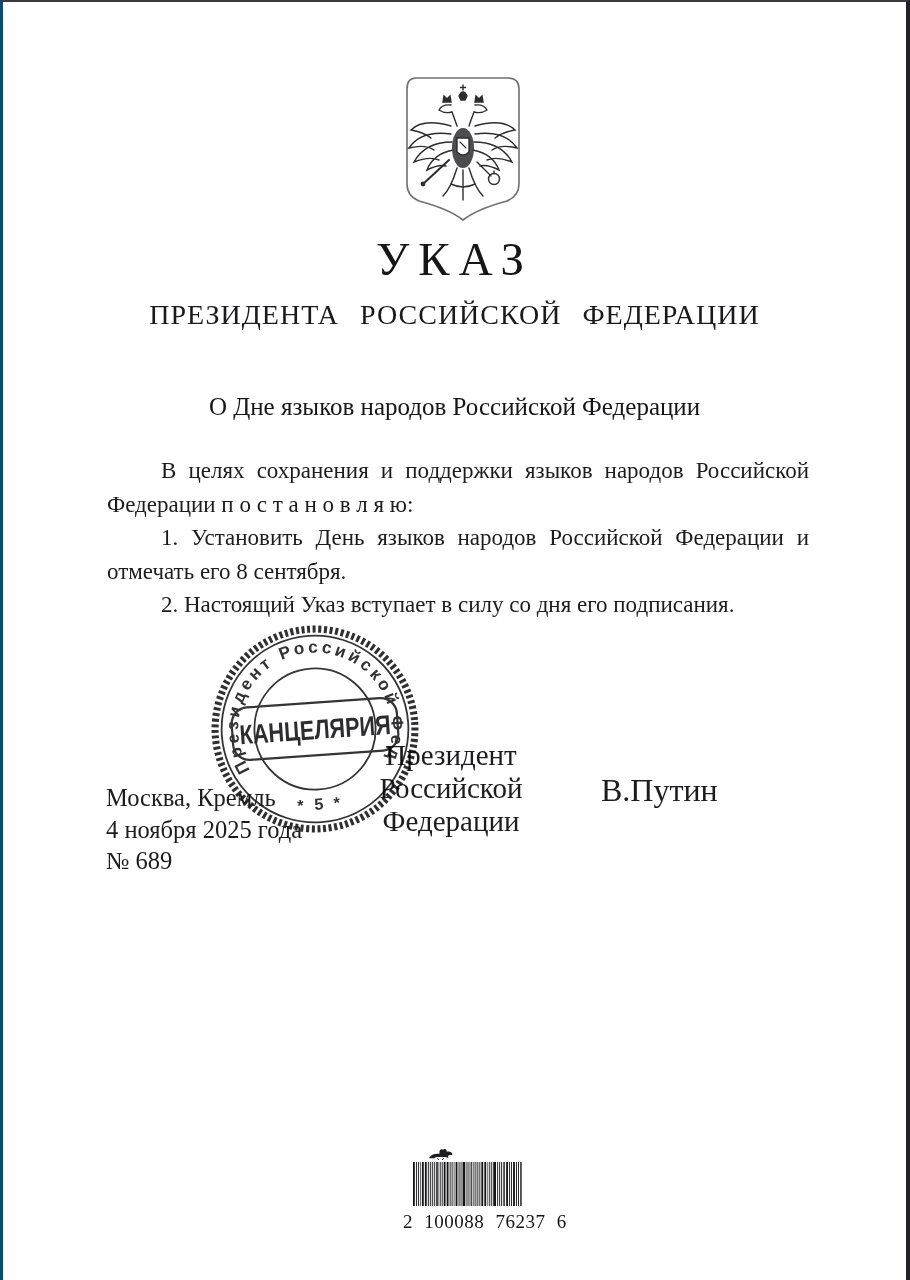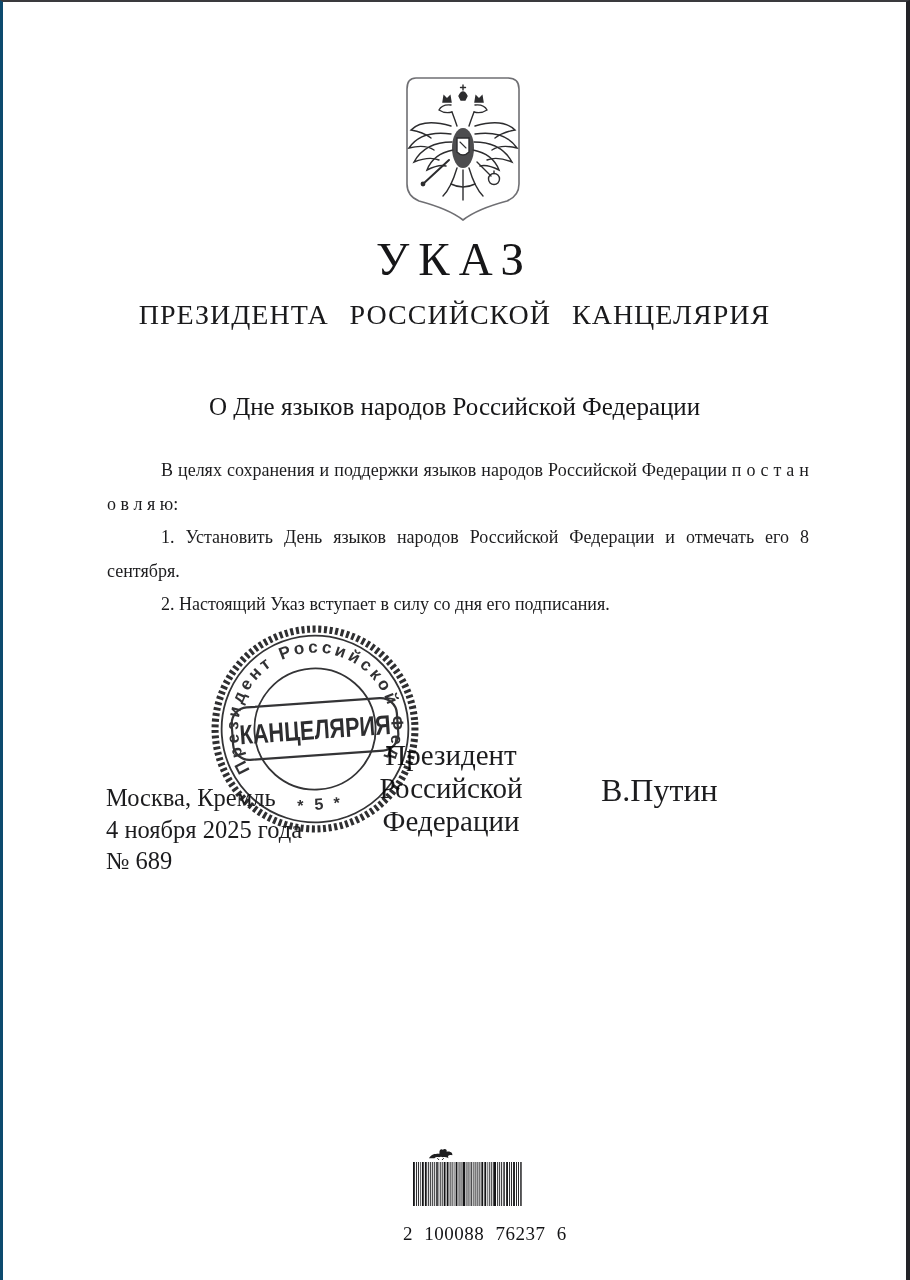--- a/index.html
+++ b/index.html
@@ -32,21 +32,21 @@
     color:#1a1a1c;
   }
   .subject{
     position:absolute;left:0;top:391px;width:100%;
     text-align:center;
     font-size:25px;font-weight:400;
     color:#161618;
   }
   .bodytext{
     position:absolute;left:104px;top:452px;width:702px;
-    font-size:18px;line-height:33.5px;
+    font-size:23px;line-height:33.5px;
     text-align:justify;
   }
   .bodytext p{margin:0;text-indent:54px;}
   .stamp{
     position:absolute;left:205px;top:620px;width:214px;height:214px;
     transform:rotate(-4deg);
     mix-blend-mode:multiply;
     opacity:.93;
   }
   .sig-title{
@@ -62,21 +62,21 @@
     font-size:24.5px;line-height:31.5px;
   }
   .barcode{
     position:absolute;left:400px;top:1144px;width:130px;
     text-align:center;
   }
   .barcode .mini-eagle{display:block;margin:0 0 1px 24px;}
   .barcode svg.bars{display:block;margin:0 auto;}
   .barcode-digits{
     font-size:19px;word-spacing:6px;letter-spacing:.5px;
-    color:#141416;margin-top:17px;white-space:nowrap;
+    color:#141416;margin-top:5px;white-space:nowrap;
   }
   .stamp text{font-family:"Liberation Sans","DejaVu Sans",sans-serif;}
 </style>
 </head>
 <body>
 
 <div class="sheet">
 
   <svg class="coat" viewBox="0 0 128 152">
     <path d="M 17,6 L 109,6 Q 120,6 120,17 L 120,112 Q 120,124 108,129 Q 78,137 64,148 Q 50,137 20,129 Q 8,124 8,112 L 8,17 Q 8,6 17,6 Z" fill="#ffffff" stroke="#6f6f73" stroke-width="1.6"></path>
@@ -117,21 +117,21 @@
       <path d="M 50,88 L 24,112" stroke-width="2"></path>
       <circle cx="24" cy="112" r="2.4" fill="#2d2d2f" stroke="none"></circle>
 
       <path d="M 78,90 L 92,104"></path>
       <circle cx="95" cy="107" r="5.5"></circle>
       <line x1="95" y1="99" x2="95" y2="101.5"></line>
     </g>
   </svg>
 
   <div class="title-ukaz">УКАЗ</div>
-  <div class="title-issuer">ПРЕЗИДЕНТА РОССИЙСКОЙ КАНЦЕЛЯРИЯ</div>
+  <div class="title-issuer">ПРЕЗИДЕНТА РОССИЙСКОЙ ФЕДЕРАЦИИ</div>
   <div class="subject">О Дне языков народов Российской Федерации</div>
 
   <div class="bodytext">
     <p>В целях сохранения и поддержки языков народов Российской Федерации п о с т а н о в л я ю:</p>
     <p>1. Установить День языков народов Российской Федерации и отмечать его 8 сентября.</p>
     <p>2. Настоящий Указ вступает в силу со дня его подписания.</p>
   </div>
 
   <div class="sig-title">
     <div>Президент</div>

